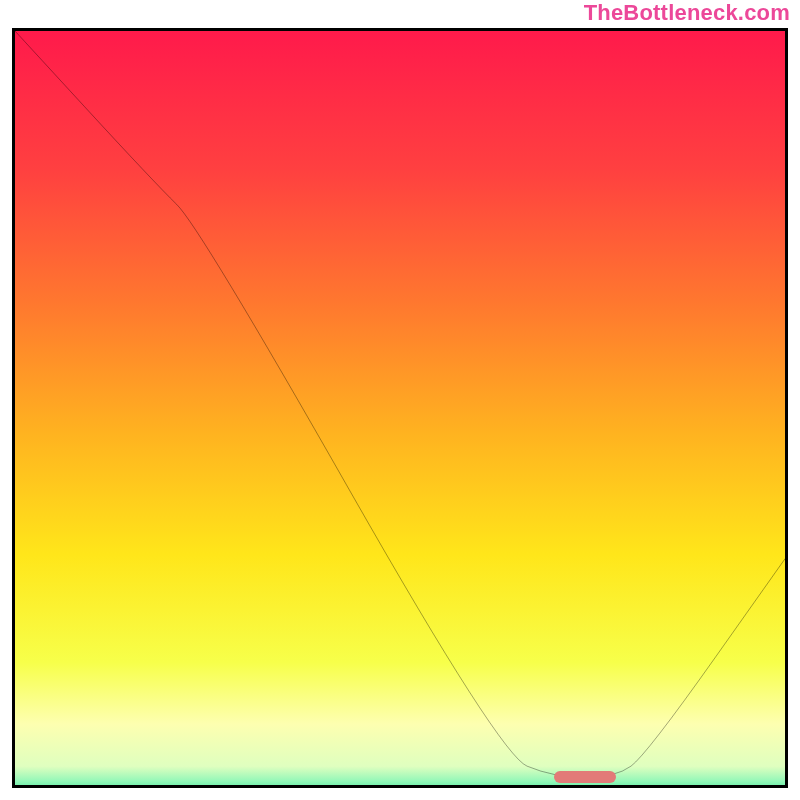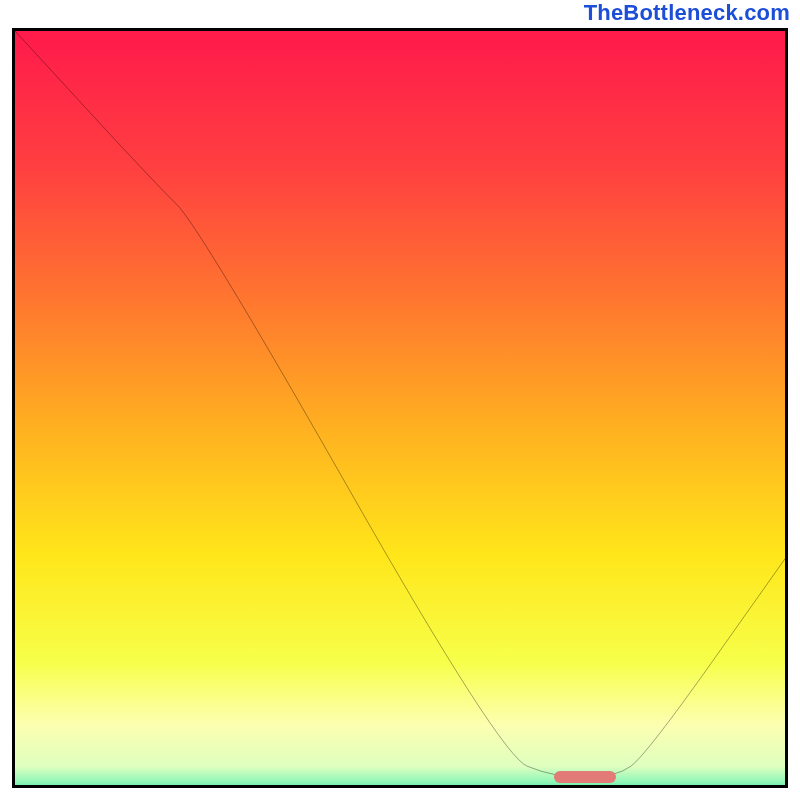--- a/index.html
+++ b/index.html
@@ -14,21 +14,21 @@
     position: relative;
     width: 800px;
     height: 800px;
   }
   .watermark {
     position: absolute;
     top: 0;
     right: 10px;
     font-size: 22px;
     font-weight: bold;
-    color: #1d4ed8;
+    color: #ec4899;
     letter-spacing: 0.2px;
     z-index: 20;
     margin-left: 32px;
   }
   .plot-frame {
     position: absolute;
     left: 12px;
     top: 28px;
     width: 776px;
     height: 760px;

